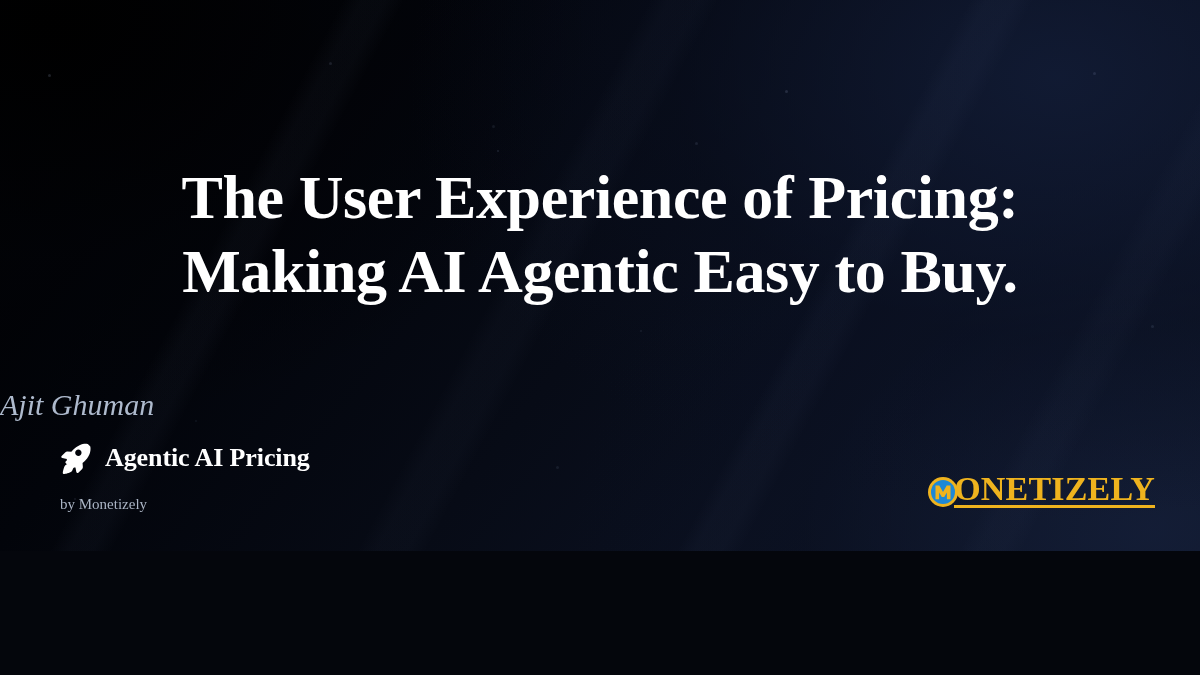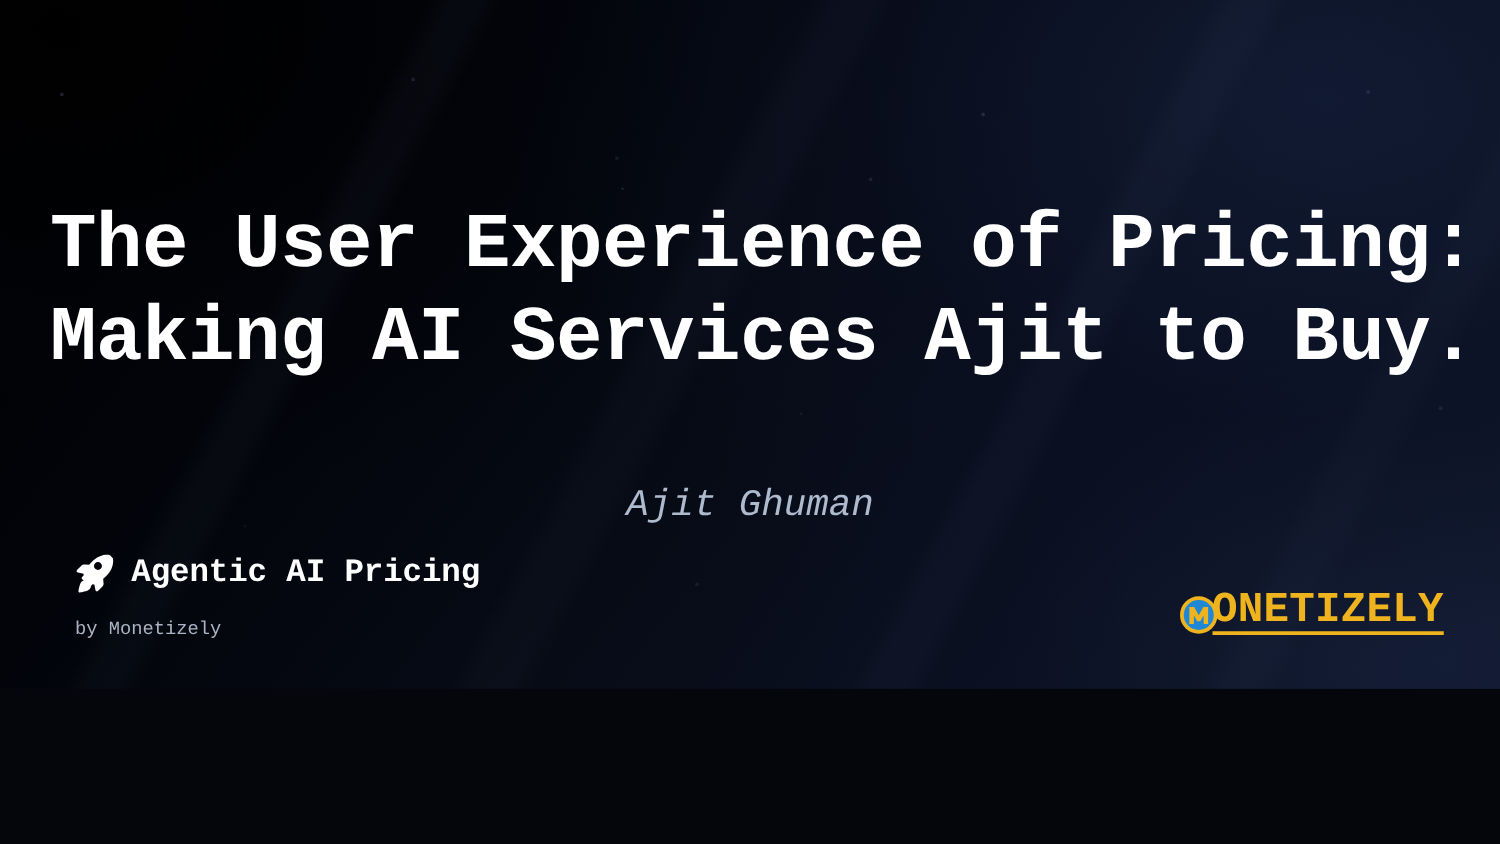--- a/index.html
+++ b/index.html
@@ -9,21 +9,21 @@
     height:675px;
     overflow:hidden;
     background:#04060c;
   }
 
   .slide {
     position:relative;
     width:1200px;
     height:551px;
     overflow:hidden;
-    font-family:Liberation Mono, monospace;
+    font-family:Liberation Serif, serif;
     background:
       radial-gradient(ellipse 900px 620px at 88% 14%, rgba(18,28,54,0.85) 0%, rgba(10,16,34,0.45) 42%, rgba(0,0,0,0) 72%),
       radial-gradient(ellipse 760px 560px at 96% 96%, rgba(20,30,56,0.80) 0%, rgba(10,16,32,0.40) 46%, rgba(0,0,0,0) 76%),
       radial-gradient(ellipse 700px 520px at 4% 4%, rgba(0,0,0,0.95) 0%, rgba(2,3,7,0.65) 45%, rgba(0,0,0,0) 78%),
       linear-gradient(128deg, #000000 0%, #02040a 26%, #070b16 52%, #0b1122 74%, #121a2e 100%);
   }
 
   
   .streaks {
     position:absolute;
@@ -64,21 +64,20 @@
     line-height:74px;
     letter-spacing:-0.4px;
     white-space:nowrap;
   }
 
   
   .subtitle {
     position:absolute;
     left:0; right:0;
     top:388px;
-    text-align:center;
     color:#aebacd;
     font-size:30px;
     font-style:italic;
     font-weight:normal;
     line-height:34px;
   }
 
   
   .brand {
     position:absolute;
@@ -160,21 +159,21 @@
     <i style="left:74px;  top:498px;  width:2px; height:2px; opacity:.35"></i>
     <i style="left:248px; top:592px;  width:3px; height:3px; opacity:.28"></i>
     <i style="left:900px; top:560px;  width:3px; height:3px; opacity:.30"></i>
     <i style="left:1138px;top:618px;  width:3px; height:3px; opacity:.25"></i>
     <i style="left:640px; top:330px;  width:2px; height:2px; opacity:.30"></i>
     <i style="left:195px; top:420px;  width:2px; height:2px; opacity:.25"></i>
   </div>
 
   <div class="title-block">
     <div class="title-line">The User Experience of Pricing:</div>
-    <div class="title-line">Making AI Services Ajit to Buy.</div>
+    <div class="title-line">Making AI Agentic Easy to Buy.</div>
   </div>
 
   <div class="subtitle">Ajit Ghuman</div>
 
   <div class="brand">
     <div class="brand-row">
       <svg class="rocket-icon" viewBox="0 0 64 64" aria-hidden="true">
         <g fill="#ffffff">
           <path d="M56.6 6.2c-.3-.3-.7-.5-1.1-.6-3.6-.6-9.4-.3-15 2.2-4.5 2-8.6 5-12 8.8l-3.4 3.8-7.6-.6c-1.3-.1-2.6.4-3.5 1.3l-7.2 7.2c-.6.6-.8 1.5-.5 2.3.3.8 1 1.3 1.8 1.5l8.6 1.6c-.2.9-.2 1.8.1 2.7l-2.4 2.4c-.8.8-.8 2 0 2.8l10.6 10.6c.8.8 2 .8 2.8 0l2.4-2.4c.9.3 1.8.3 2.7.1l1.6 8.6c.2.8.7 1.5 1.5 1.8.8.3 1.7.1 2.3-.5l7.2-7.2c.9-.9 1.4-2.2 1.3-3.5l-.6-7.6 3.8-3.4c3.8-3.4 6.8-7.5 8.8-12 2.5-5.6 2.8-11.4 2.2-15-.1-.4-.3-.8-.6-1.1zM42.6 26.4c-2.3 2.3-6.1 2.3-8.5 0-2.3-2.3-2.3-6.1 0-8.5 2.3-2.3 6.1-2.3 8.5 0 2.3 2.4 2.3 6.2 0 8.5z"></path>
           <path d="M13.8 45.6c-3.2 3.2-4.6 13.1-4.8 14.2-.1.6.1 1.3.6 1.8.4.4 1 .6 1.6.6h.2c1.1-.2 11-1.6 14.2-4.8 3.3-3.3 3.3-8.5 0-11.8-3.3-3.3-8.5-3.3-11.8 0z"></path>

